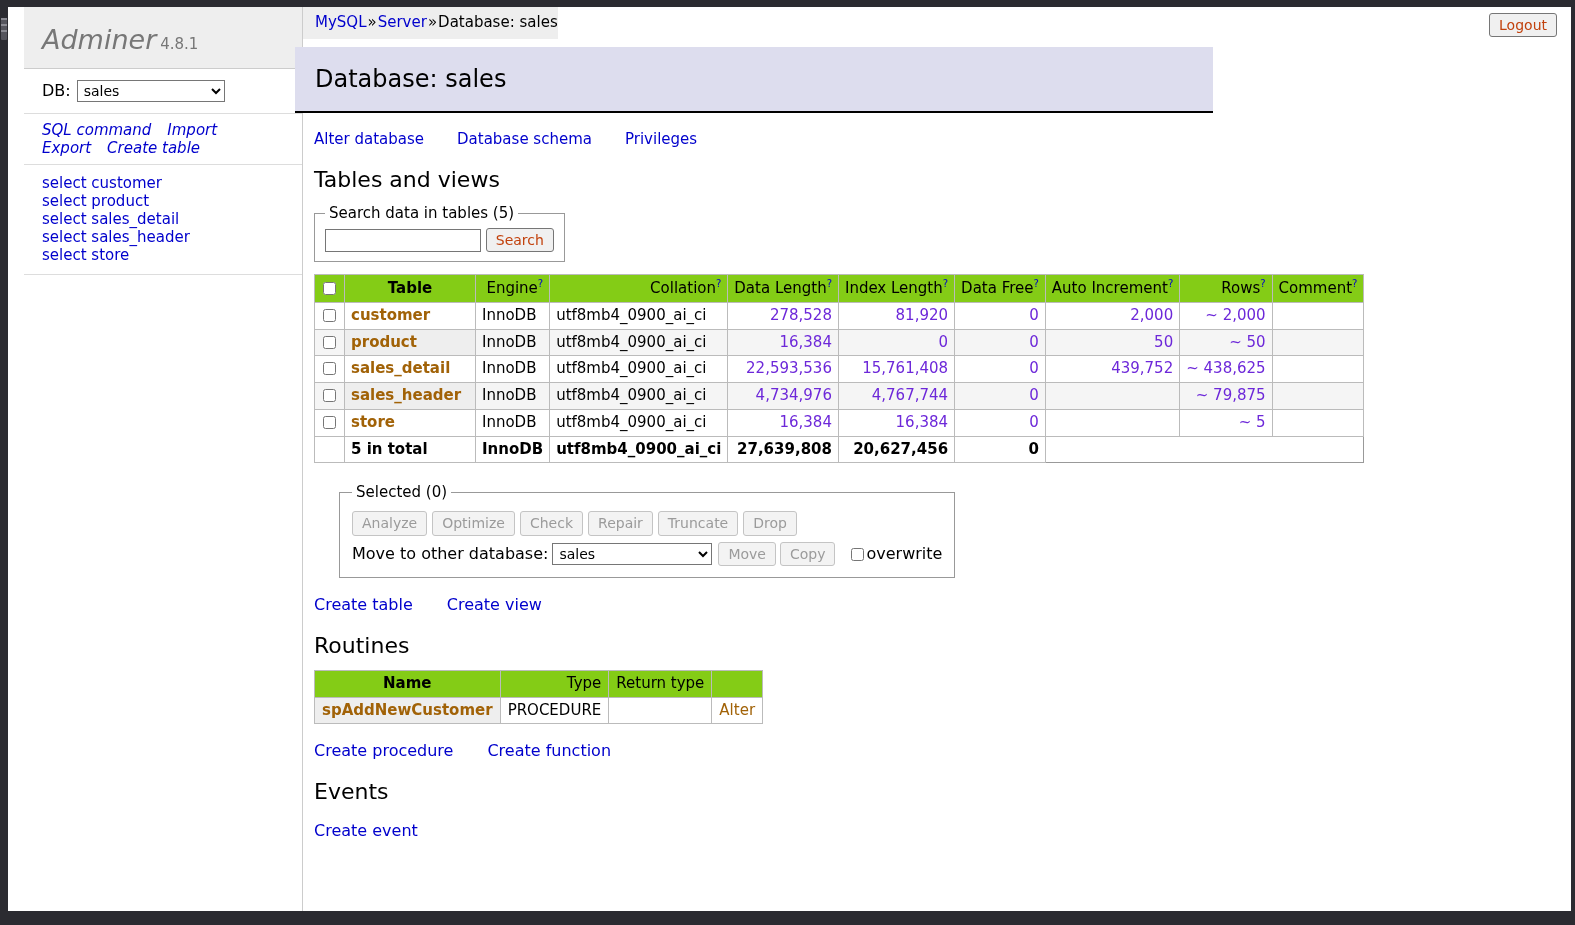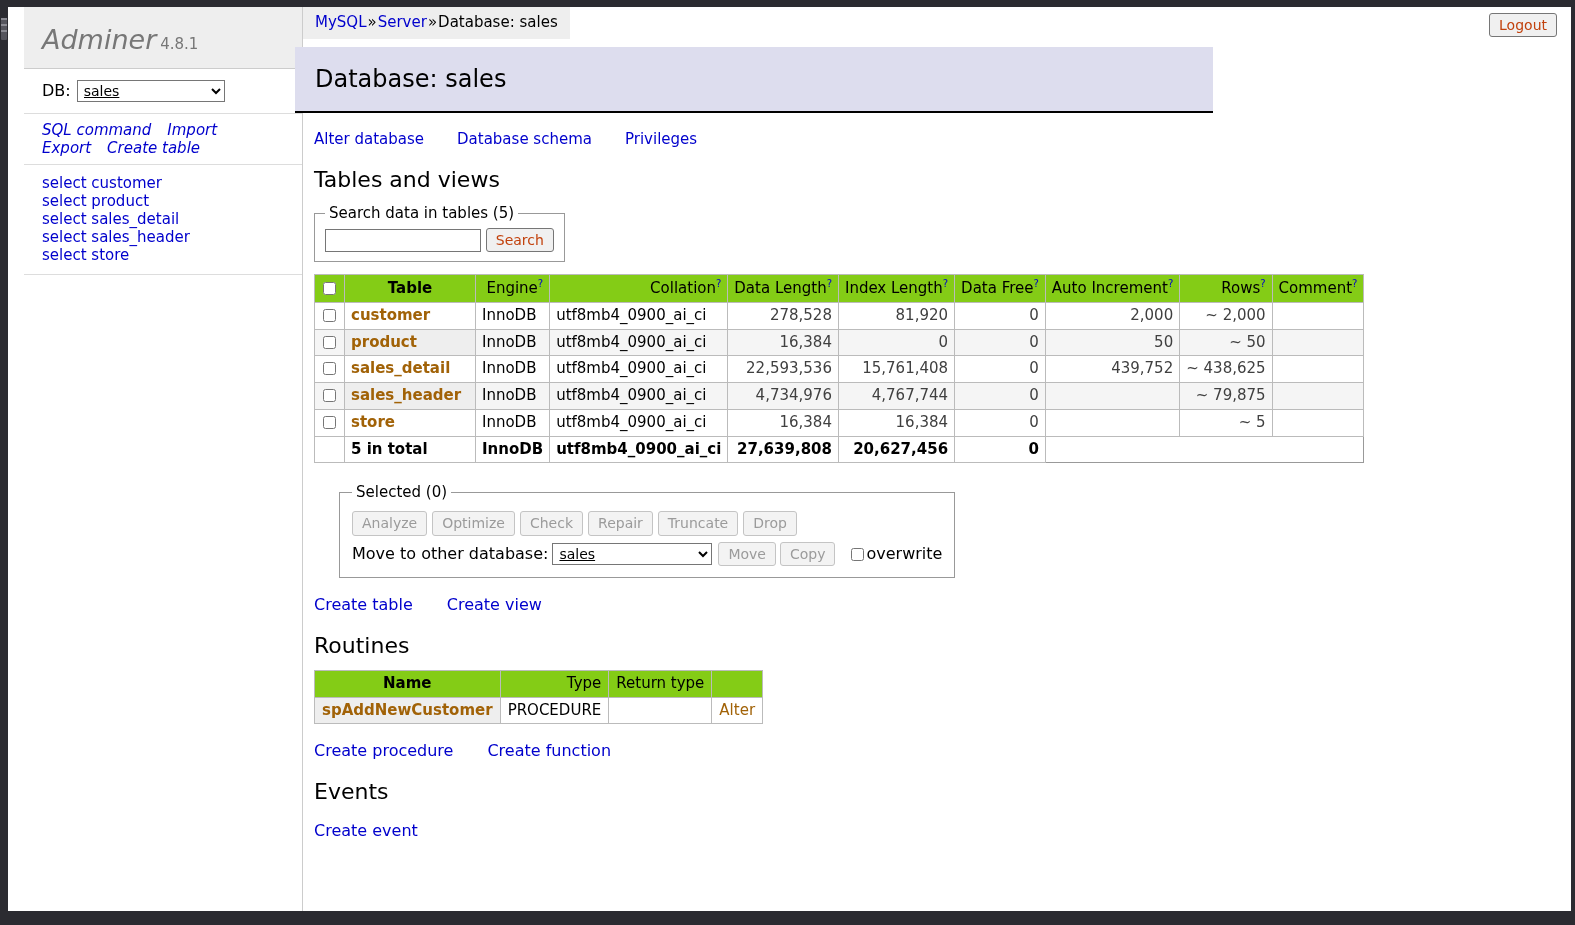--- a/index.html
+++ b/index.html
@@ -42,21 +42,21 @@
     width: 1563px; height: 904px;
     background: #fff;
     overflow: hidden;
   }
 
   
   #breadcrumb {
     position: absolute;
     left: 295px; top: 0px;
     background: #eee;
-    padding: 6px 12px 8px 12px;
+    padding: 6px 0 8px 12px;
     font-size: 15px;
     white-space: nowrap;
   }
   #breadcrumb a { color: #00c; text-decoration: none; }
   #breadcrumb .sep { color: #000; padding: 0 1px; }
   #breadcrumb .cur { color: #000; }
 
   
   #logout-form {
     position: absolute;
@@ -112,21 +112,20 @@
   #db-block { padding-top: 11px; padding-bottom: 11px; }
   #db-block label { font-size: 16px; }
   select.sel {
     font-family: "DejaVu Sans", "Liberation Sans", sans-serif;
     font-size: 14px;
     padding: 1px 2px;
     border: 1px solid #767676;
     background: #fff;
     color: #000;
     height: 22px;
-    text-decoration: underline;
   }
   #db-select { width: 148px; margin-left: 6px; }
   #actions-block { padding-top: 7px; padding-bottom: 6px; font-style: italic; }
   .side-link {
     color: #00c;
     text-decoration: none;
     font-size: 15px;
   }
   #actions-block .row { line-height: 1.22; }
   #actions-block .row a { margin-right: 16px; }
@@ -195,21 +194,21 @@
   }
   table.grid thead th {
     background: #84cc16;
     font-weight: bold;
     text-align: center;
   }
   table.grid thead th.lefthdr { text-align: right; font-weight: normal; }
   table.grid a { color: #a16207; text-decoration: none; }
   .qm { color: #00c; font-size: 10px; vertical-align: super; cursor: help; }
   td.num { text-align: right; }
-  td.num a { color: #404040; }
+  td.num a { color: #6d28d9; }
   td.tname { background: #f5f5f5; font-weight: bold; }
   tr.odd td { background: #fff; }
   tr.even td { background: #f5f5f5; }
   tr.even td.tname { background: #eee; }
   tr.total td { background: #fff; font-weight: bold; }
   tr.total td.tname { background: #fff; }
   td.ck { width: 16px; text-align: center; padding: 2px 4px; }
   input[type=checkbox] { margin: 1px 2px; vertical-align: middle; }
 
   #tables-grid th.c-table  { width: 118px; }

